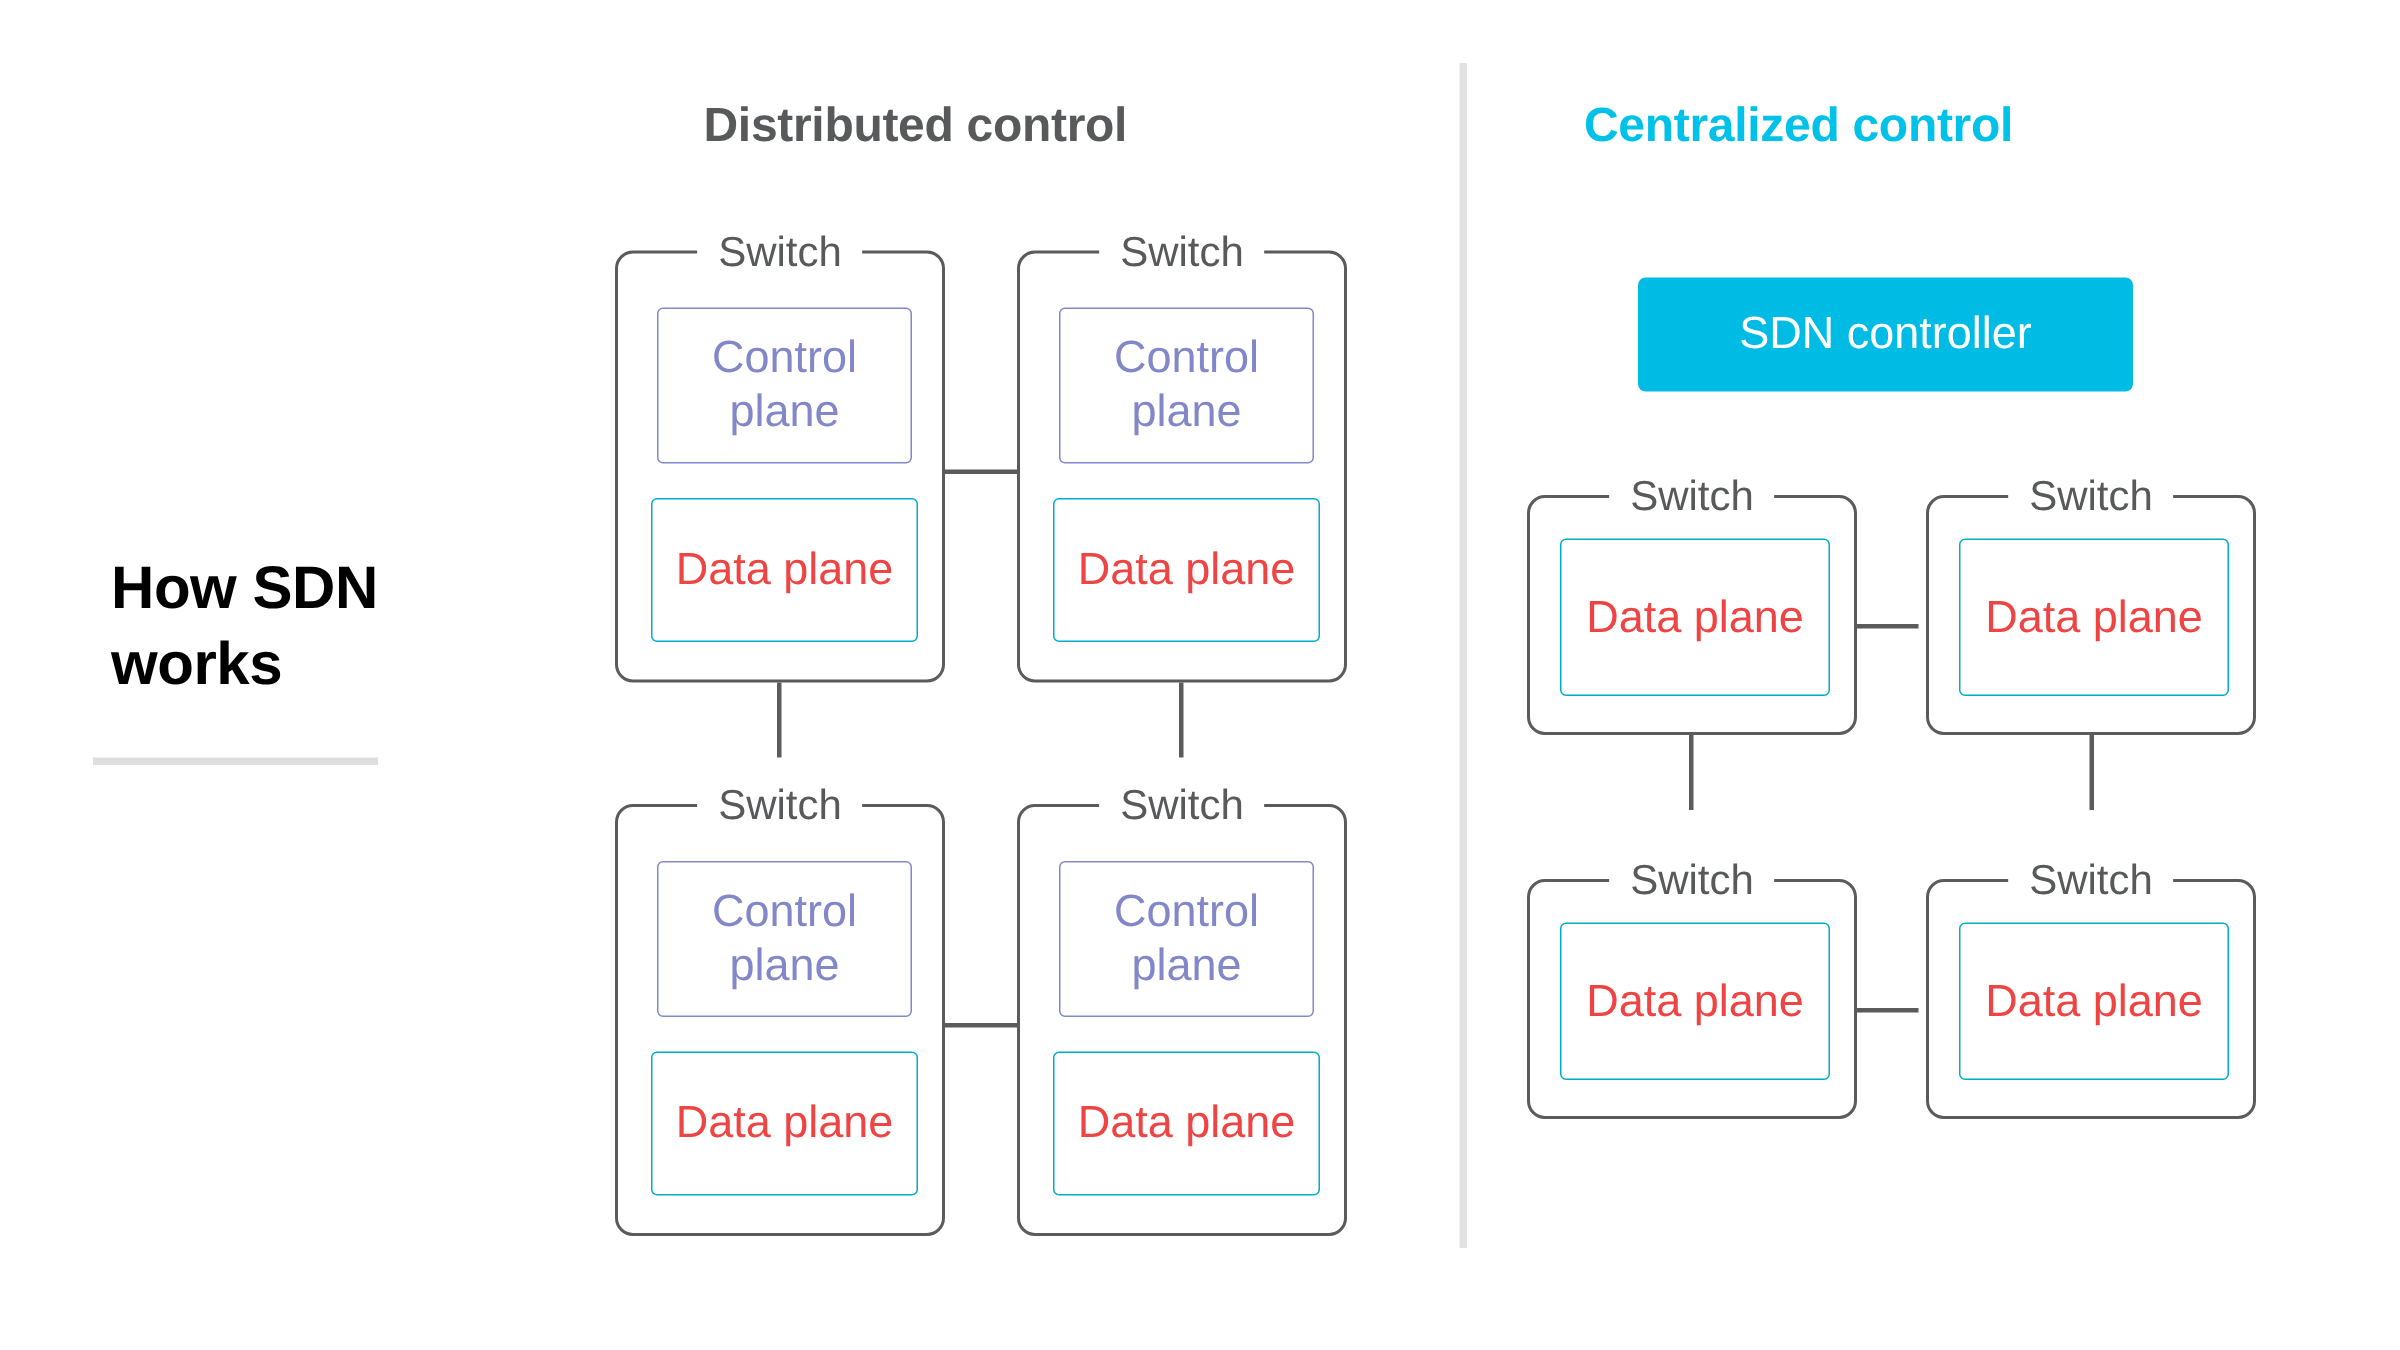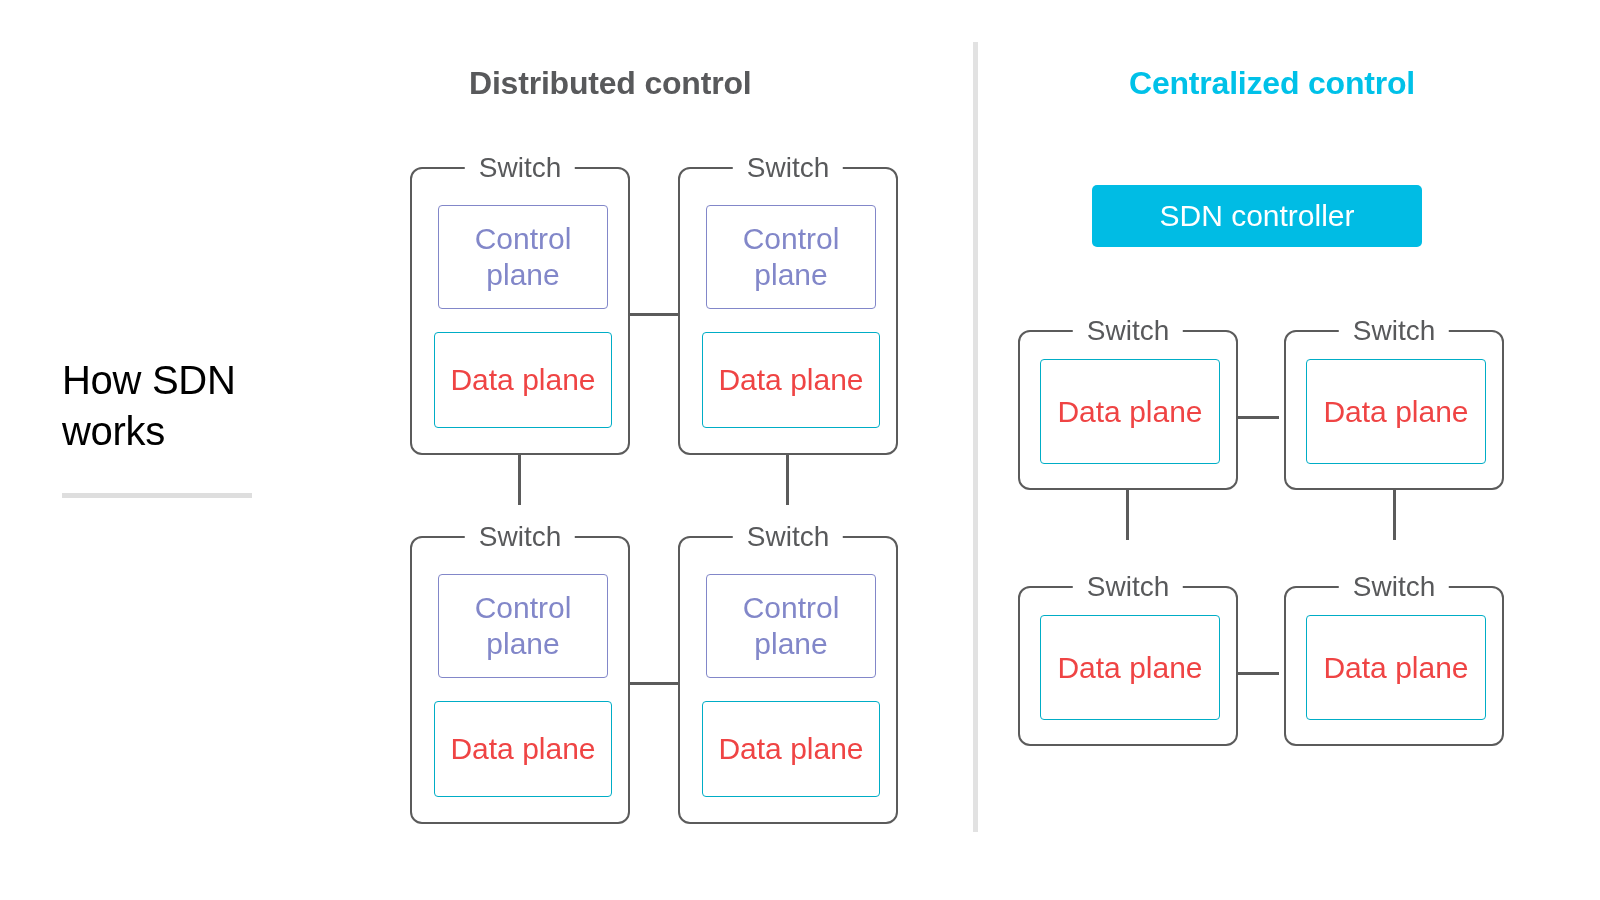--- a/index.html
+++ b/index.html
@@ -18,25 +18,25 @@
 
   
   #title-block {
     position: absolute;
     left: 62px;
     top: 355px;
     width: 300px;
   }
   #page-title {
     font-size: 40px;
-    font-weight: normal;
+    font-weight: bold;
     line-height: 1.28;
     color: #000000;
     letter-spacing: -0.3px;
-    margin: 0;
+    margin: 12px;
     width: 240px;
   }
   #title-rule {
     margin-top: 36px;
     width: 190px;
     height: 5px;
     background: #dedede;
   }
 
   
@@ -46,21 +46,21 @@
     font-weight: bold;
     letter-spacing: -0.2px;
     white-space: nowrap;
   }
   #heading-distributed {
     left: 469px;
     top: 65px;
     color: #58595b;
   }
   #heading-centralized {
-    left: 1129px;
+    left: 1056px;
     top: 65px;
     color: #00c1e8;
   }
 
   #panel-divider {
     position: absolute;
     left: 973px;
     top: 42px;
     width: 5px;
     height: 790px;
@@ -120,21 +120,21 @@
   }
   .conn-h { height: 2.5px; }
   .conn-v { width: 2.5px; }
 
   
   #sdn-controller {
     position: absolute;
     left: 1092px;
     top: 185px;
     width: 330px;
-    height: 62px;
+    height: 76px;
     background: #00bce4;
     border-radius: 5px;
     display: flex;
     align-items: center;
     justify-content: center;
     color: #ffffff;
     font-size: 30px;
   }
 </style>
 </head>

